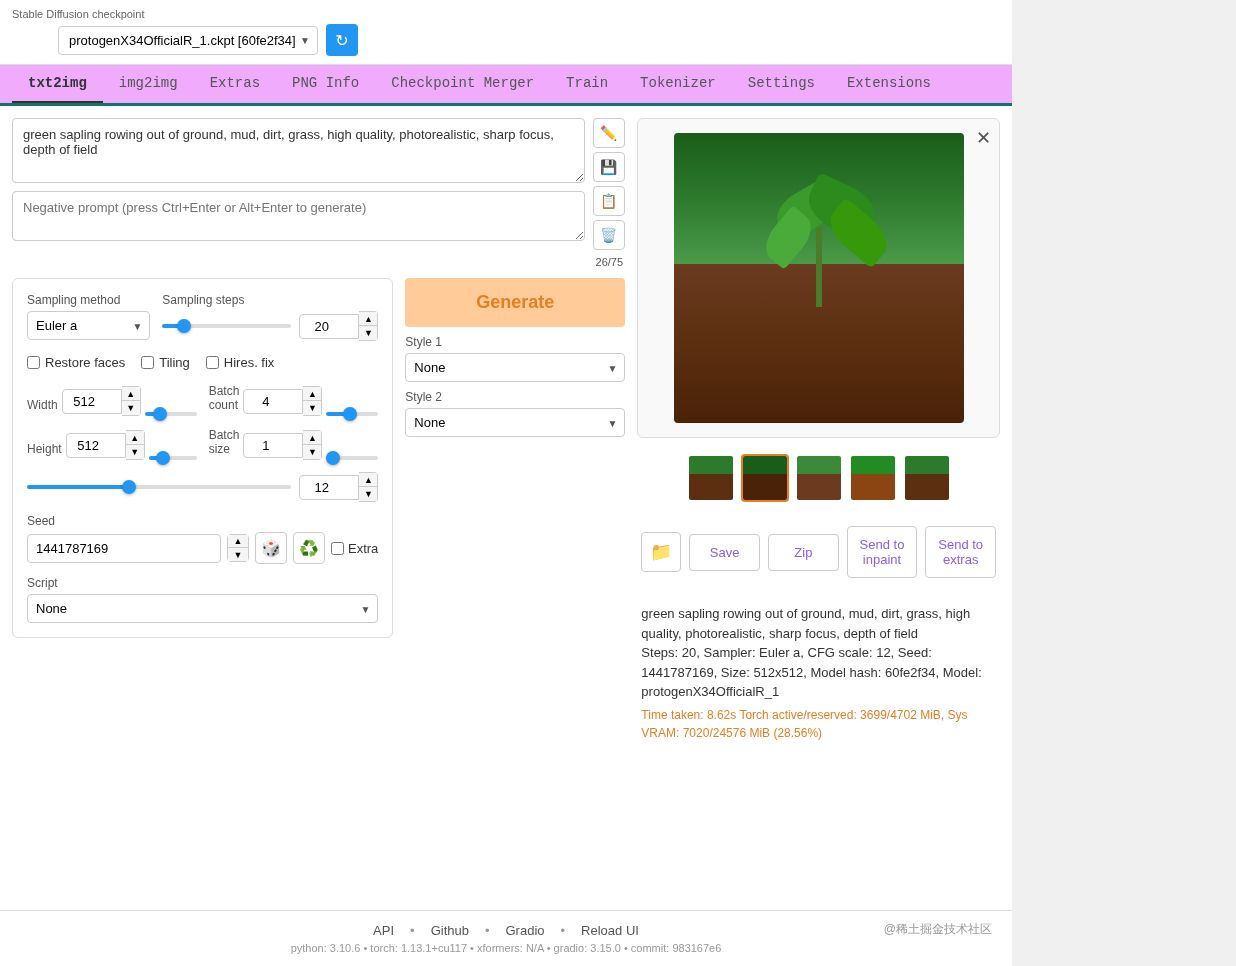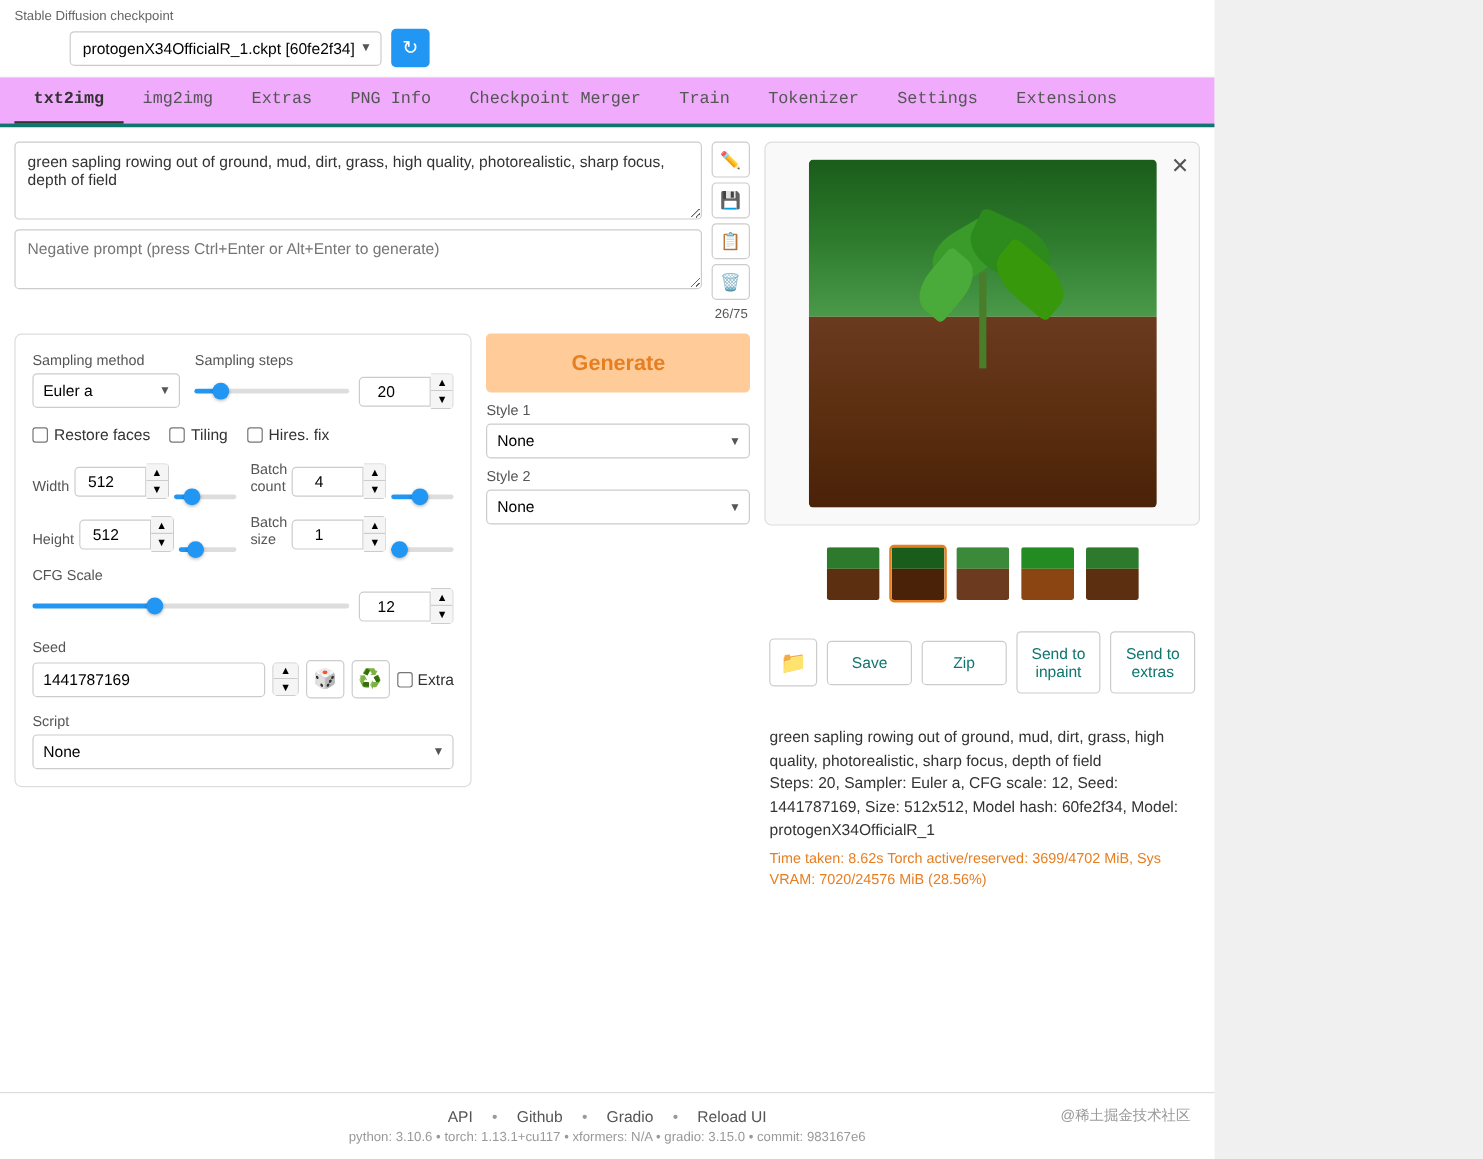--- a/index.html
+++ b/index.html
@@ -84,21 +84,21 @@
     .thumbnails-row { display: flex; gap: 6px; justify-content: center; padding: 6px 0; }
     .thumbnail { width: 48px; height: 48px; border-radius: 4px; cursor: pointer; overflow: hidden; border: 2px solid transparent; }
     .thumbnail.selected { border-color: #e67e22; }
     .thumb-plant { width: 100%; height: 100%; display: flex; flex-direction: column; }
     .thumb-top { flex: 0.4; background: #2d7a2d; }
     .thumb-bottom { flex: 0.6; background: #5c2f10; }
 
     
     .action-buttons { display: flex; gap: 8px; align-items: center; padding: 8px 4px; }
     .folder-btn { width: 40px; height: 40px; border: 1px solid #ccc; border-radius: 4px; background: #fff; cursor: pointer; display: flex; align-items: center; justify-content: center; font-size: 18px; }
-    .action-btn { flex: 1; padding: 10px 8px; border: 1px solid #ccc; border-radius: 4px; background: #fff; cursor: pointer; font-size: 13px; font-weight: 500; color: #0f766e; text-align: center; }
+    .action-btn { flex: 1; padding: 10px 8px; border: 1px solid #ccc; border-radius: 4px; background: #fff; cursor: pointer; font-size: 13px; font-weight: 500; color: #8b5cf6; text-align: center; }
 
     
     .info-text { padding: 8px 4px; line-height: 1.5; color: #333; font-size: 13px; }
     .timing-text { font-size: 12px; color: #e67e22; margin-top: 4px; }
 
     
     .footer { border-top: 1px solid #ddd; padding: 12px; text-align: center; background: #fff; }
     .footer-links { display: flex; gap: 16px; justify-content: center; margin-bottom: 4px; }
     .footer-link { color: #555; text-decoration: none; cursor: pointer; }
     .footer-dot { color: #999; }
@@ -255,21 +255,20 @@
                     <button class="number-spinbox-btn">▲</button>
                     <button class="number-spinbox-btn">▼</button>
                   </div>
                 </div>
               </div>
               <input type="range" min="1" max="8" value="1" style="width: 100%; background: linear-gradient(to right, rgb(33, 150, 243) 0%, rgb(33, 150, 243) 3%, rgb(221, 221, 221) 3%, rgb(221, 221, 221) 100%); margin-top: 4px;">
             </div>
           </div>
 
           <div style="margin-bottom:12px;">
-            <div class="field-label">CFG Scale</div>
             <div style="display:flex; align-items:center; gap:8px;">
               <input type="range" min="1" max="30" value="12" style="flex: 1 1 0%; background: linear-gradient(to right, rgb(33, 150, 243) 0%, rgb(33, 150, 243) 38%, rgb(221, 221, 221) 38%, rgb(221, 221, 221) 100%);">
               <div class="number-input-wrapper">
                 <input type="number" class="number-input" value="12" style="">
                 <div class="number-spinbox">
                   <button class="number-spinbox-btn">▲</button>
                   <button class="number-spinbox-btn">▼</button>
                 </div>
               </div>
             </div>

